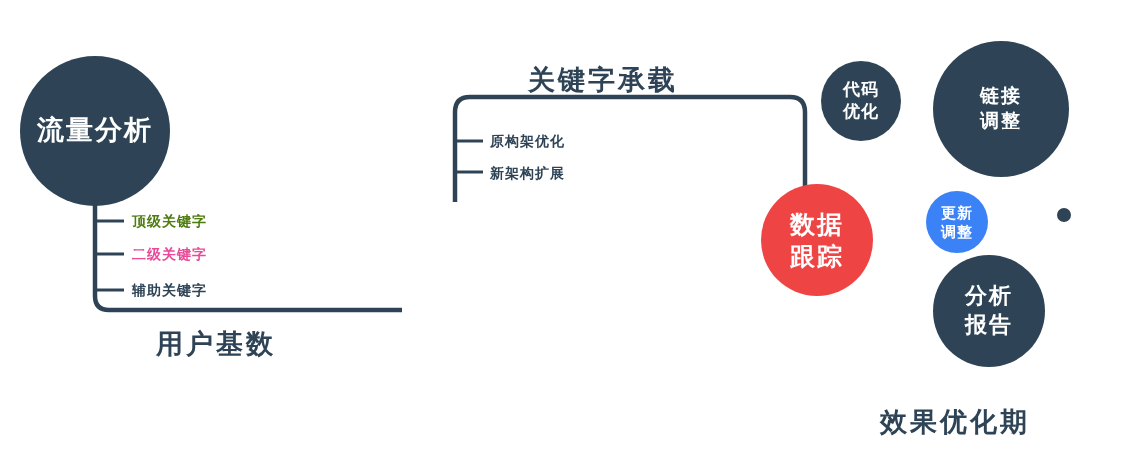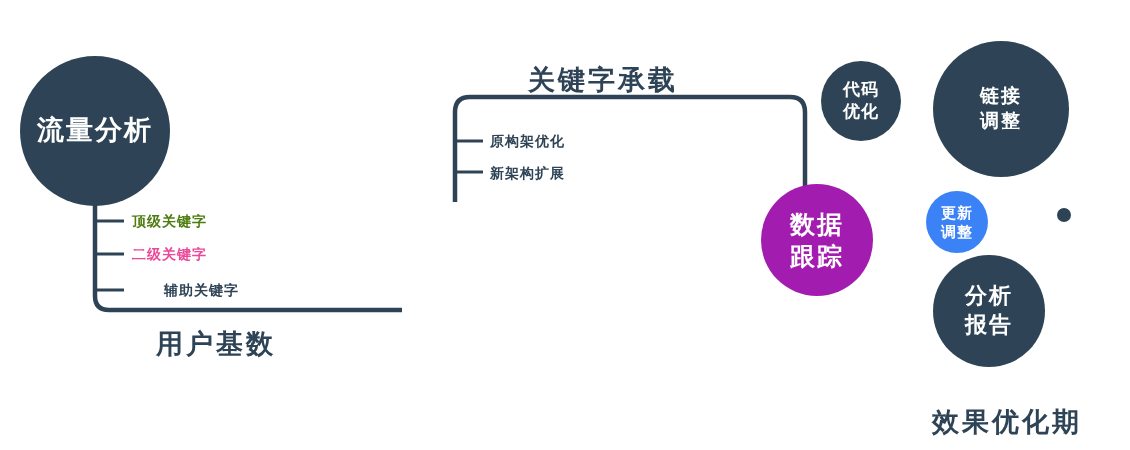--- a/index.html
+++ b/index.html
@@ -35,21 +35,21 @@
   .node-dot       { left: 1057px; top: 208px; width: 14px; height: 14px; }
   .edge-label {
     position: absolute;
     font-weight: 700;
     font-size: 27px;
     letter-spacing: 3px;
     white-space: nowrap;
   }
   .label-user-base   { left: 156px; top: 326px; }
   .label-keyword     { left: 528px; top: 62px; }
-  .label-footer      { left: 932px; top: 404px; }
+  .label-footer      { left: 880px; top: 404px; }
   .tick-label {
     position: absolute;
     font-size: 14px;
     font-weight: 600;
     letter-spacing: 1px;
     white-space: nowrap;
   }
   .tick-l1 { left: 132px; top: 213px; }
   .tick-l2 { left: 132px; top: 246px; }
   .tick-l3 { left: 132px; top: 282px; }
@@ -71,21 +71,21 @@
       <line x1="95" y1="254" x2="124" y2="254"></line>
       <line x1="95" y1="290" x2="124" y2="290"></line>
       <line x1="455" y1="141" x2="483" y2="141"></line>
       <line x1="455" y1="172" x2="483" y2="172"></line>
     </g>
   </svg>
 
   <div class="node node-traffic" style="background: rgb(46, 68, 86);">流量分析</div>
 
 
-  <div class="node node-tracking" style="background: #a21caf;">数据
+  <div class="node node-tracking" style="background: #ef4444;">数据
 跟踪</div>
 
   <div class="node node-code" style="background: rgb(46, 68, 86);">代码
 优化</div>
 
   <div class="node node-link" style="background: rgb(46, 68, 86);">链接
 调整</div>
 
   <div class="node node-update" style="background: #3b82f6;">更新
 调整</div>
@@ -96,18 +96,18 @@
 报告</div>
 
   <div class="edge-label label-user-base" style="color: rgb(46, 68, 86);">用户基数</div>
 
   <div class="edge-label label-keyword" style="color: rgb(46, 68, 86);">关键字承载</div>
 
   <div class="edge-label label-footer" style="color: rgb(46, 68, 86);">效果优化期</div>
 
   <span class="tick-label tick-l1" style="color: #4d7c0f;">顶级关键字</span>
   <span class="tick-label tick-l2" style="color: #ec4899;">二级关键字</span>
-  <span class="tick-label tick-l3" style="color: rgb(46, 68, 86); margin-left: 32px;">辅助关键字</span>
+  <span class="tick-label tick-l3" style="color: rgb(46, 68, 86);">辅助关键字</span>
 
   <span class="tick-label tick-m1" style="color: rgb(46, 68, 86);">原构架优化</span>
   <span class="tick-label tick-m2" style="color: rgb(46, 68, 86);">新架构扩展</span>
 
 </div>
 
 </body></html>

